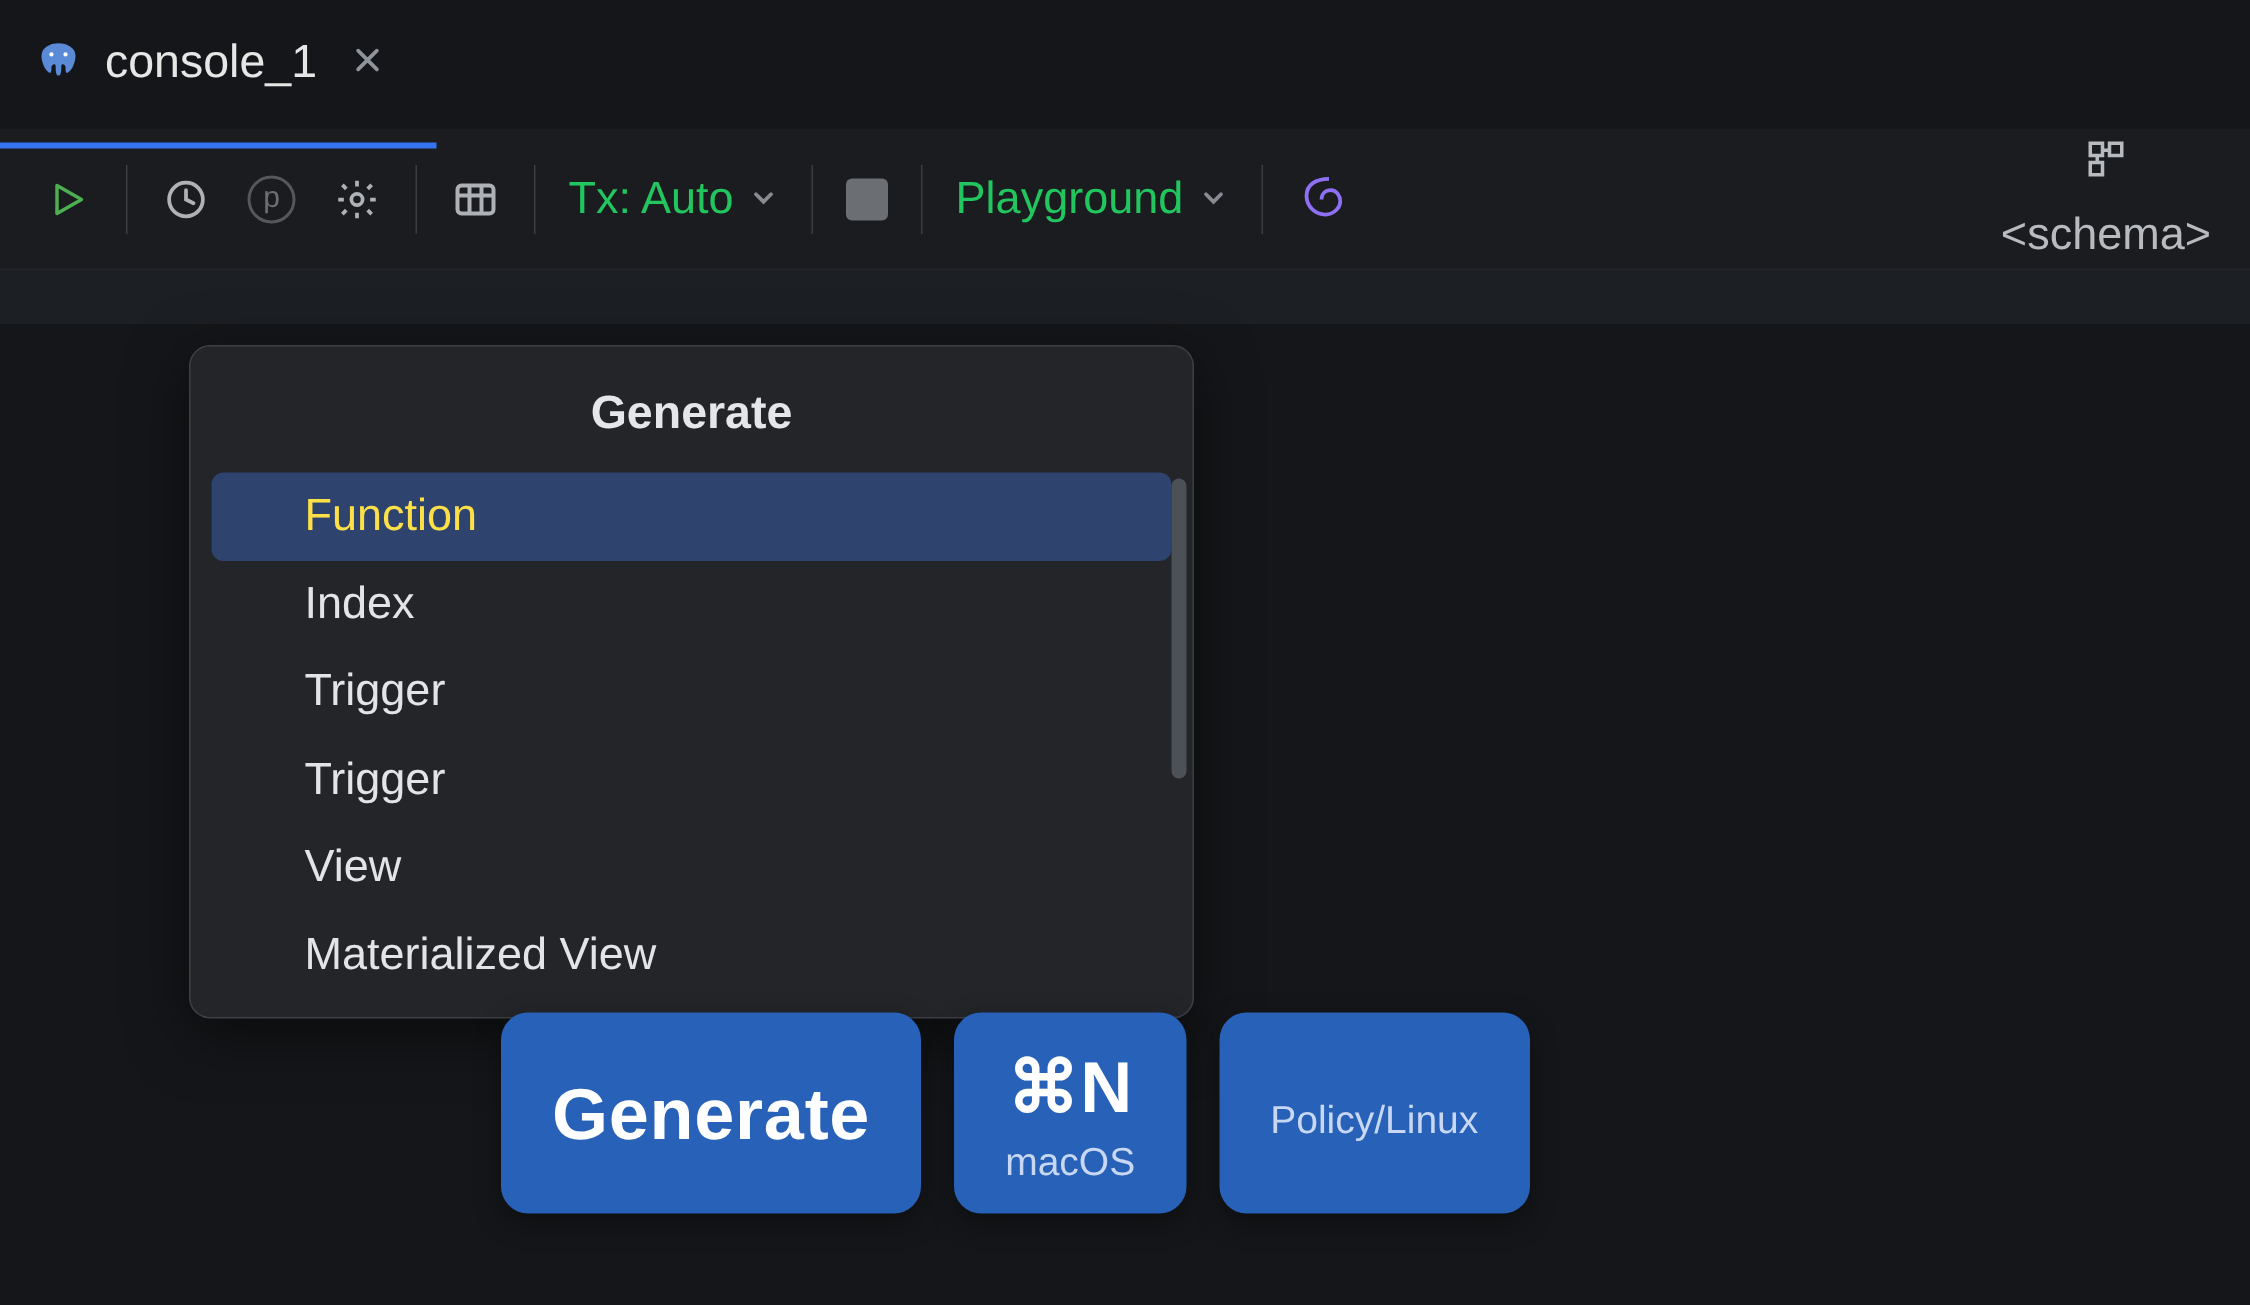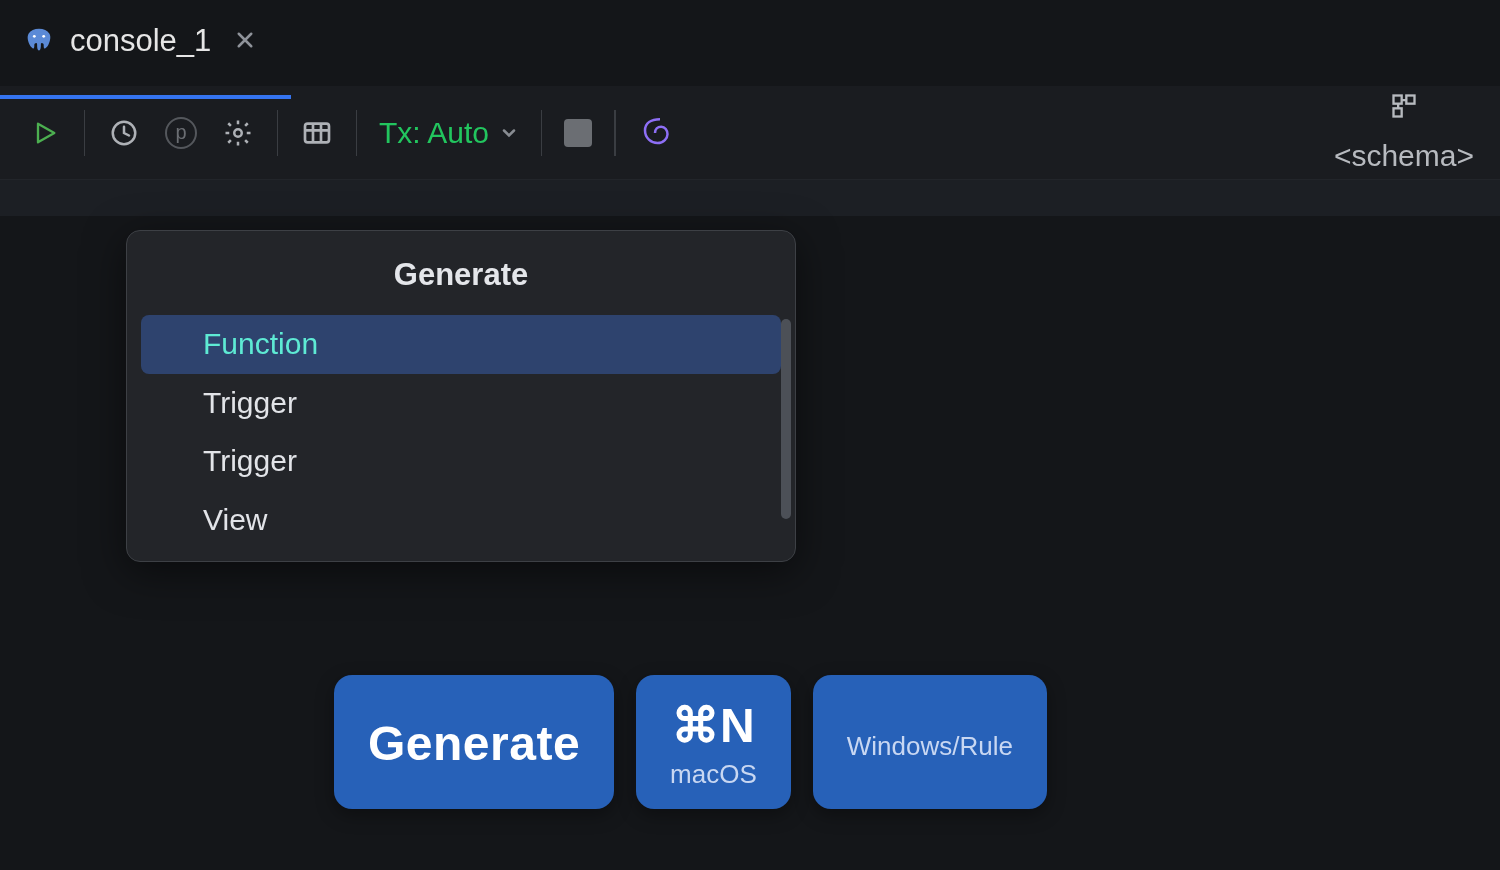--- a/index.html
+++ b/index.html
@@ -160,21 +160,21 @@
   .popup-item {
     font-size: 30px;
     color: #e2e4e8;
     padding: 12px 16px 12px 62px;
     border-radius: 8px;
     cursor: pointer;
     line-height: 1.15;
   }
   .popup-item.selected {
     background: #2e436e;
-    color: #5eead4;
+    color: #fde047;
   }
   .popup-scrollbar {
     position: absolute;
     right: 4px;
     top: 4px;
     width: 10px;
     height: 200px;
     background: #4c5057;
     border-radius: 6px;
   }
@@ -273,20 +273,30 @@
             <path fill="none" stroke="currentColor" stroke-width="2" stroke-linecap="round" d="M4 6 L8 10 L12 6"></path>
           </svg>
       </span>
     </div>
   </div>
   <div class="divider"></div>
   <div class="tb-group">
     <span class="square-stop"></span>
   </div>
   <div class="divider"></div>
+  <div class="tb-group">
+    <div class="tb-btn">
+      <span>Playground</span>
+      <span class="chev">
+        <svg viewBox="0 0 16 16" width="20" height="20">
+            <path fill="none" stroke="currentColor" stroke-width="2" stroke-linecap="round" d="M4 6 L8 10 L12 6"></path>
+          </svg>
+      </span>
+    </div>
+  </div>
   <div class="divider"></div>
   <div class="tb-group">
     <span class="icon-box purple">
       <svg viewBox="0 0 24 24" width="30" height="30">
         <path fill="none" stroke="currentColor" stroke-width="2" d="M12 12c0-3 2-5 5-5s5 3 5 6-3 7-8 7-10-4-10-10S9 1 16 1"></path>
       </svg>
     </span>
   </div>
 
   <div class="toolbar-right">
@@ -303,33 +313,35 @@
 </div>
 
 <div class="editor">
   <div class="band"></div>
 
   <div class="popup">
     <div class="popup-header">Generate</div>
     <div class="popup-body">
       <div class="popup-list" id="popup-list">
           <div class="popup-item selected">Function</div>
+          <div class="popup-item">Index</div>
           <div class="popup-item">Trigger</div>
           <div class="popup-item">Trigger</div>
           <div class="popup-item">View</div>
+          <div class="popup-item">Materialized View</div>
         </div>
       <div class="popup-scrollbar"></div>
     </div>
   </div>
 
   <div class="pills">
     <div class="pill">
       <div class="big">Generate</div>
     </div>
     <div class="pill">
       <div class="big">⌘N</div>
       <div class="sub">macOS</div>
     </div>
     <div class="pill">
-      <div class="sub">Windows/Rule</div>
+      <div class="sub">Policy/Linux</div>
     </div>
   </div>
 </div>
 
 </body></html>

